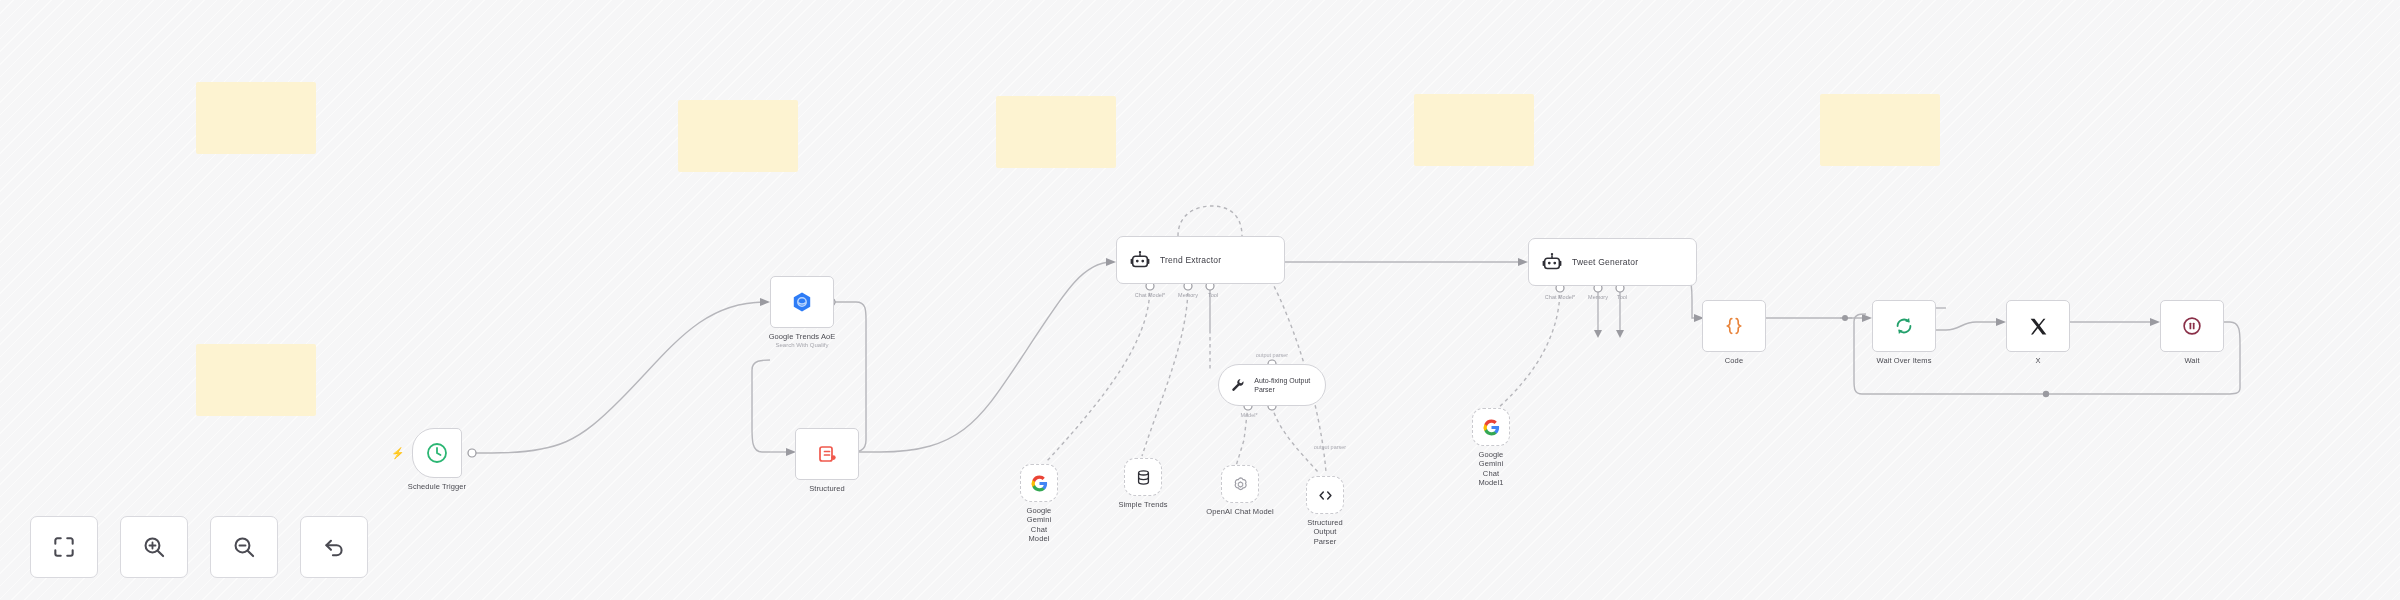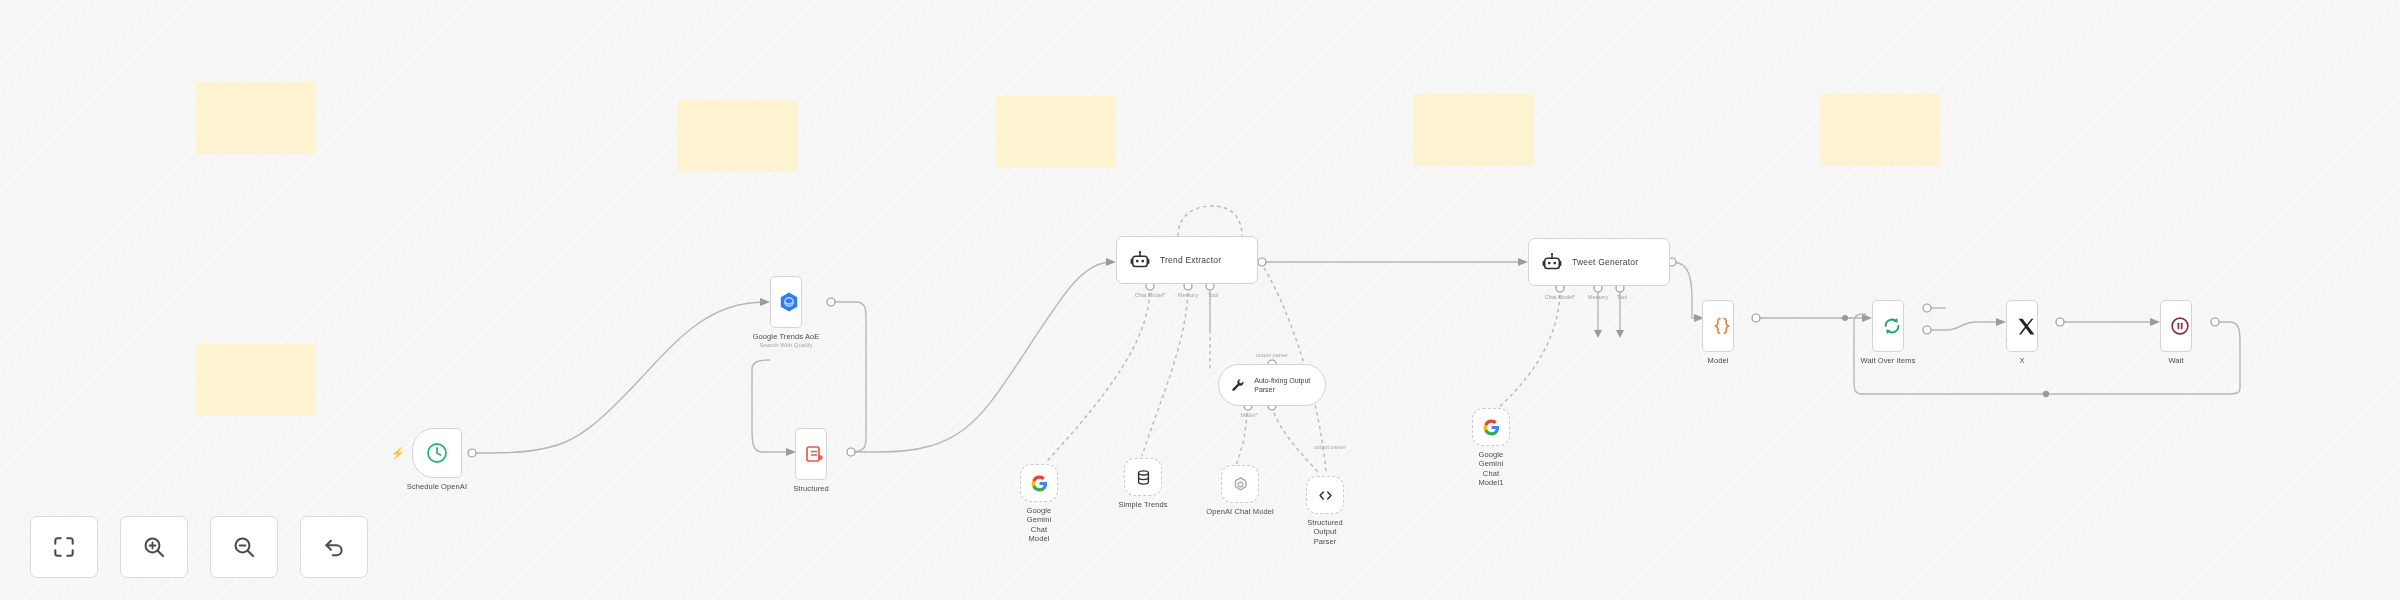--- a/index.html
+++ b/index.html
@@ -33,21 +33,21 @@
   .arrow-tri { fill:#9A9AA0; }
 
   
   .node {
     position: absolute;
     background: #ffffff;
     border: 1px solid #D3D3D8;
     border-radius: 5px;
     display: flex; align-items: center; justify-content: center;
   }
-  .node.sq { width: 32px; height: 52px; justify-content: flex-end; }
+  .node.sq { width: 64px; height: 52px; }
   .node-label {
     position: absolute;
     top: 100%;
     left: 50%;
     transform: translateX(-50%);
     margin-top: 5px;
     font-size: 7.5px;
     color: #4B4B52;
     white-space: nowrap;
     text-align: center;
@@ -72,21 +72,21 @@
     border-radius: 22px 5px 5px 22px;
   }
   .trigger-bolt {
     position: absolute;
     left: -22px; top: 50%; transform: translateY(-50%);
     color: #FF6D5A; font-size: 11px; line-height: 1;
   }
 
   
   .node.agent {
-    width: 142px; height: 48px;
+    width: 169px; height: 48px;
     border-radius: 7px;
     justify-content: flex-start;
     padding-left: 12px;
     gap: 9px;
     align-items: center;
   }
   .agent-title { font-size: 8.5px; color: #3C3C44; letter-spacing:.2px; }
 
   
   .node.pill {
@@ -230,21 +230,21 @@
     <path class="edge" d="M 1840 318 L 1852 318"></path>
     <circle class="port-dot-solid" cx="1845" cy="318" r="3"></circle>
   </svg>
 
   <div class="node trigger" id="n-schedule" style="left: 412px; top: 428px;">
     <span class="trigger-bolt">⚡</span>
     <svg width="24" height="24" viewBox="0 0 24 24">
       <circle cx="12" cy="12" r="9" fill="none" stroke="#2BB673" stroke-width="1.8"></circle>
       <path d="M12 7 L12 12 L15.5 14" fill="none" stroke="#2BB673" stroke-width="1.8" stroke-linecap="round"></path>
     </svg>
-    <span class="node-label">Schedule OpenAI</span>
+    <span class="node-label">Schedule Trigger</span>
   </div>
 
   <div class="node sq" id="n-gtrends" style="left: 770px; top: 276px;">
     <svg width="24" height="24" viewBox="0 0 24 24">
       <polygon points="12,2.6 20.2,7.3 20.2,16.7 12,21.4 3.8,16.7 3.8,7.3" fill="#2E7CF6"></polygon>
       <circle cx="12" cy="12" r="4.2" fill="none" stroke="#BBD6FD" stroke-width="1.5"></circle>
       <path d="M8.2 12.6 Q12 15.4 15.8 12.6" fill="none" stroke="#BBD6FD" stroke-width="1.5"></path>
     </svg>
     <span class="node-label">Google Trends AoE</span>
     <span class="node-sublabel">Search With Qualify</span>
@@ -288,21 +288,21 @@
       <path d="M15.5 3.2 a4.8 4.8 0 0 0 -4.2 7.1 L3.6 18 a1.8 1.8 0 0 0 2.5 2.5 l7.7 -7.7 a4.8 4.8 0 0 0 6 -6.2 l-2.9 2.9 l-2.6 -.6 l-.6 -2.6 z" fill="#2F2F36"></path>
     </svg>
     <span class="pill-title">Auto-fixing Output Parser</span>
   </div>
 
   <div class="node sq" id="n-code" style="left: 1702px; top: 300px;">
     <svg width="22" height="22" viewBox="0 0 24 24">
       <path d="M9.6 4 C7 4 7.4 8 7.4 9.6 C7.4 11 5.6 11.6 5 12 C5.6 12.4 7.4 13 7.4 14.4 C7.4 16 7 20 9.6 20" fill="none" stroke="#E8833A" stroke-width="1.8" stroke-linecap="round"></path>
       <path d="M14.4 4 C17 4 16.6 8 16.6 9.6 C16.6 11 18.4 11.6 19 12 C18.4 12.4 16.6 13 16.6 14.4 C16.6 16 17 20 14.4 20" fill="none" stroke="#E8833A" stroke-width="1.8" stroke-linecap="round"></path>
     </svg>
-    <span class="node-label">Model</span>
+    <span class="node-label">Code</span>
   </div>
 
   <div class="node sq" id="n-loop" style="left: 1872px; top: 300px;">
     <svg width="22" height="22" viewBox="0 0 24 24">
       <path d="M5 12 a7 7 0 0 1 11.8 -5.1" fill="none" stroke="#22A06B" stroke-width="2" stroke-linecap="round"></path>
       <polygon points="17.6,3.4 18.2,8.2 13.4,7.2" fill="#22A06B"></polygon>
       <path d="M19 12 a7 7 0 0 1 -11.8 5.1" fill="none" stroke="#22A06B" stroke-width="2" stroke-linecap="round"></path>
       <polygon points="6.4,20.6 5.8,15.8 10.6,16.8" fill="#22A06B"></polygon>
     </svg>
     <span class="node-label">Wait Over Items</span>

